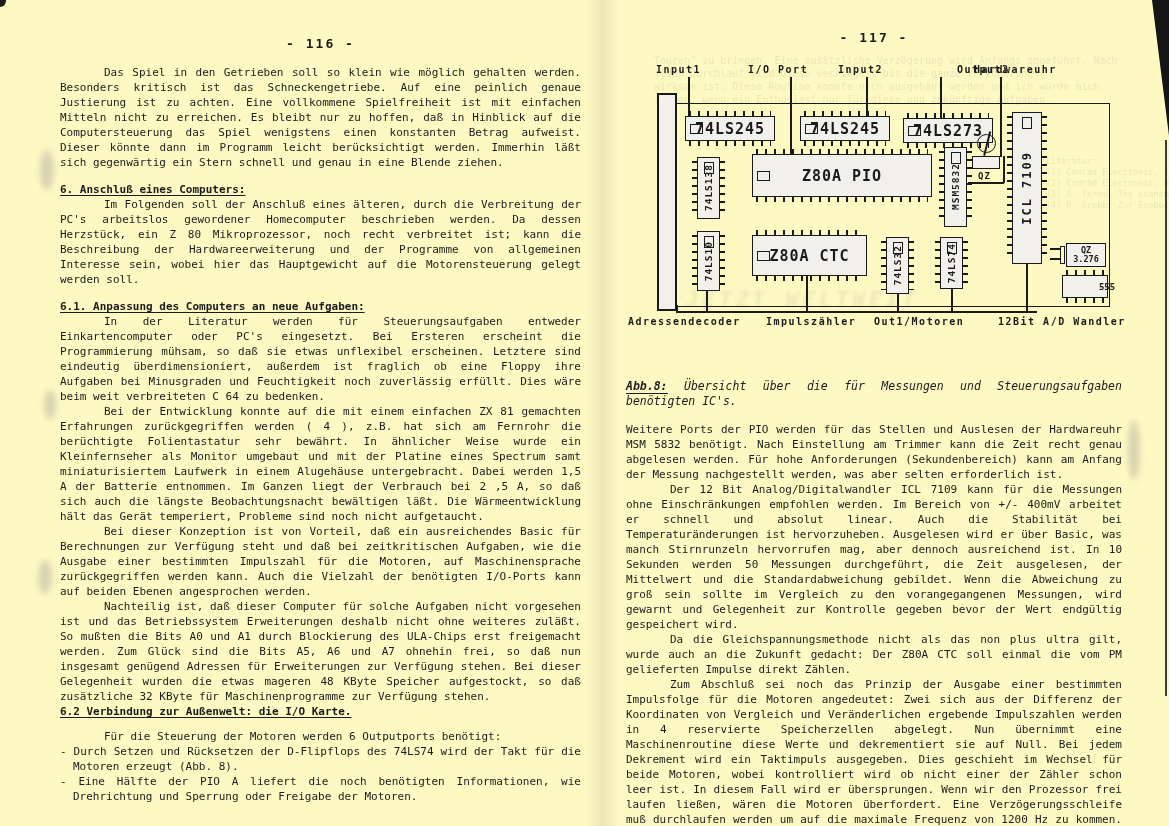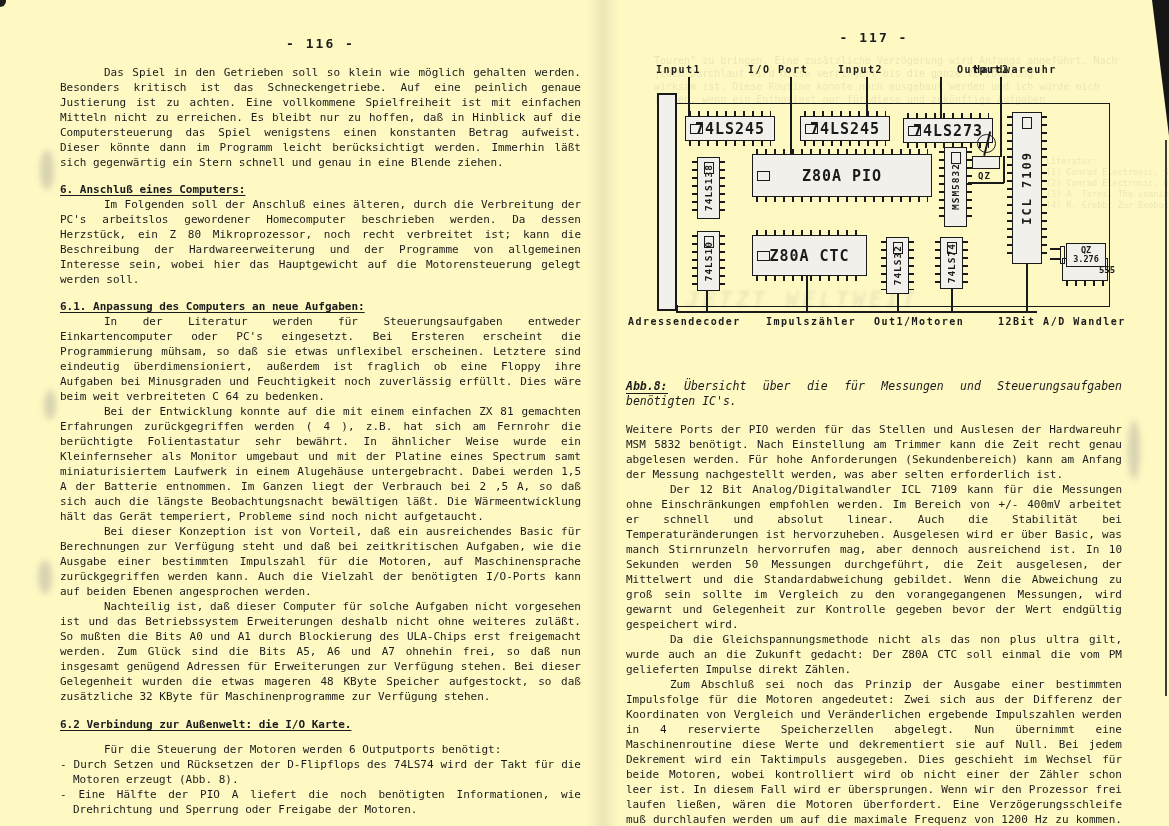--- a/index.html
+++ b/index.html
@@ -10,21 +10,21 @@
   .page-left{left:60px;top:30px;width:521px;}
   .page-right{left:626px;top:20px;width:496px;}
   .pageno{text-align:center;font-size:13px;letter-spacing:2px;font-weight:bold;}
   .page-left .pageno{margin:6px 0 14px 0;}
   .page-right .pageno{margin:10px 0 0 0;}
   p{margin:0;font-size:11px;line-height:15px;text-align:justify;}
   p.ind{text-indent:44px;}
   p.hang{padding-left:13px;text-indent:-13px;text-align:justify;}
   h3{margin:12px 0 0 0;font-size:11px;line-height:15px;font-weight:bold;
      text-decoration:underline;text-underline-offset:2px;text-decoration-thickness:1px;}
-  h3.nogap{margin-top:13px;}
+  h3.nogap{margin-top:0;}
   .gap-sm{margin-top:10px;}
   .caption{font-style:italic;font-size:11.5px;margin-top:16px;}
   .caption .cap-label{font-weight:bold;border-bottom:1px solid #1b1b1b;}
   .body-right p.first{margin-top:13px;}
   
   .diagram{position:absolute;left:0;top:40px;width:540px;height:312px;}
   .dspacer{height:300px;}
   .lbl-top,.lbl-bot{position:absolute;font-size:10px;font-weight:bold;letter-spacing:1.5px;white-space:nowrap;}
   .board{position:absolute;border:1.8px solid #1a1a1a;background:transparent;}
   .conn{position:absolute;border:2px solid #1a1a1a;background:#f2f0ea;}
@@ -142,21 +142,21 @@
           <div class="pins pb"></div>
           <span class="notch-h"></span>
         <span class="lbl">Z80A PIO</span>
       </div>
       <div class="chip" style="left:126px;top:175px;width:115px;height:41px;text-align:center;">
         <div class="pins pt"></div>
           <div class="pins pb"></div>
           <span class="notch-h"></span>
         <span class="lbl">Z80A CTC</span>
       </div>
-      <div class="chip" style="left:436px;top:198px;width:40px;height:23px;padding-left:44px;">
+      <div class="chip" style="left:436px;top:215px;width:40px;height:23px;padding-left:44px;">
         <div class="pins pt"></div>
           <div class="pins pb"></div>
         <span class="lbl sm">555</span>
       </div>
 
       <div class="chip" style="left:71px;top:97px;width:23px;height:62px;">
         <div class="pins pl"></div>
           <div class="pins pr"></div>
           <span class="notch-v"></span>
         <span class="vlbl">74LS138</span>

